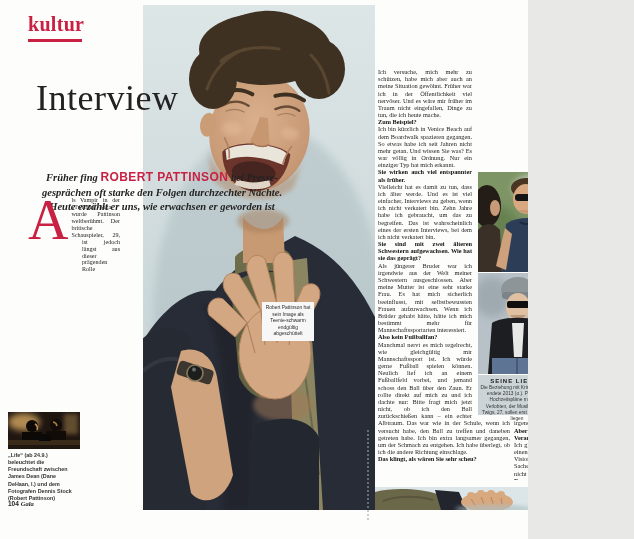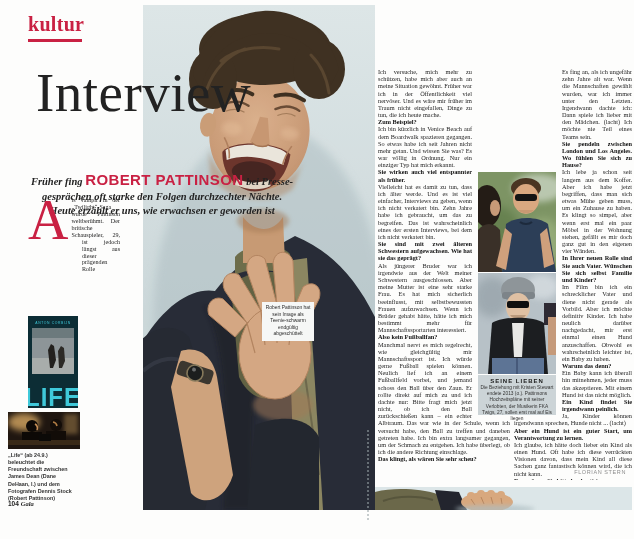--- a/index.html
+++ b/index.html
@@ -1,30 +1,30 @@
 <!DOCTYPE html>
 <html lang="de"><head>
 <meta charset="utf-8">
 <style>
   html,body{margin:0;padding:0;background:#e8e8e6;}
-  #page{position:relative;width:634px;height:539px;background:#fdfdfc;overflow:hidden;
+  #page{position:relative;width:528px;height:539px;background:#fdfdfc;overflow:hidden;
         font-family:"Liberation Serif",serif;color:#1e1e1e;}
   
   .kicker{position:absolute;left:28px;top:13px;font-size:20px;font-weight:bold;
           color:#c92143;letter-spacing:.3px;}
   .kicker-rule{position:absolute;left:28px;top:39px;width:54px;height:3px;background:#c92143;}
   
-  .headline{position:absolute;left:22px;top:67px;width:292px;font-size:55px;line-height:.94;
+  .headline{position:absolute;left:22px;top:82px;width:292px;font-size:36px;line-height:.94;
             color:#222;letter-spacing:.5px;}
   .headline .l1{display:block;margin-left:14px;}
   .headline .l2{display:block;margin-left:38px;}
   .standfirst{position:absolute;left:8px;top:170px;width:308px;text-align:center;
               font-style:italic;font-weight:bold;font-size:10.5px;line-height:1.32;color:#222;}
   .standfirst .name{font-style:normal;font-family:"Liberation Sans",sans-serif;
-              font-size:15px;color:#c92143;letter-spacing:.4px;}
+              font-size:12px;color:#c92143;letter-spacing:.4px;}
   
   .col{position:absolute;overflow:hidden;font-size:6.1px;line-height:1.14;text-align:justify;}
   .col p{margin:0;}
   .col p.q{font-weight:bold;color:#111;}
   .col1{left:28px;top:197px;width:92px;height:296px;}
   .colA{left:378px;top:68px;width:132px;height:424px;font-size:6.3px;}
   .colB{left:514px;top:68px;width:118px;height:412px;font-size:6.3px;}
   .dropcap{float:left;font-size:56px;line-height:.78;color:#c92143;padding:2px 3px 0 0;}
   .spacer-l{float:left;width:54px;height:177px;margin-top:116px;}
   .spacer-rA{float:right;width:38px;height:241px;margin-top:104px;}
@@ -170,32 +170,20 @@
     <span>Heute erzählt er uns, wie erwachsen er geworden ist</span>
   </div>
 
   <div class="col col1">
     <span class="dropcap">A</span>
     <div class="spacer-l"></div>
     <p>ls Vampir in der „Twilight“-Saga wurde Pattinson weltberühmt. Der britische Schauspieler, 29, ist jedoch längst aus dieser prägenden Rolle herausgewachsen und überzeugt immer häufiger als talentierter Charakterdarsteller. So auch in seinem neuen Kinofilm „Life“ von Star-Regisseur Anton Corbijn. In dem Biopic spielt Pattinson einen Fotografen, der 1955 James Dean kennenlernt und dessen Leben bis zum tragischen Unfalltod dokumentiert.</p>
 
   </div>
 
-  <div class="ph poster">
-    <svg width="50" height="92" viewBox="0 0 50 92">
-      <rect width="50" height="92" fill="#0c2d35"></rect>
-      <text x="25" y="8" text-anchor="middle" font-family="Liberation Sans, sans-serif" font-size="3.4" fill="#3fc9da" letter-spacing=".6">ANTON CORBIJN</text>
-      <rect x="4" y="12" width="42" height="46" fill="#8d9598"></rect>
-      <rect x="4" y="42" width="42" height="16" fill="#a8adab"></rect>
-      <rect x="4" y="12" width="42" height="10" fill="#6c7a7d"></rect>
-      <path d="M20,34 l3,-6 3,2 2,14 -3,8 -3,0 Z" fill="#23211e"></path>
-      <path d="M30,35 l3,-5 3,2 1,13 -3,7 -3,0 Z" fill="#2c2a26"></path>
-      <text x="25" y="86" text-anchor="middle" font-family="Liberation Sans, sans-serif" font-weight="bold" font-size="24" fill="#3fc9da" letter-spacing="1" transform="scale(1 1.05)">LIFE</text>
-    </svg>
-  </div>
 
   <div class="ph still">
     <svg width="72" height="37" viewBox="0 0 72 37">
       <rect width="72" height="37" fill="#1f1610"></rect>
       <ellipse cx="16" cy="10" rx="16" ry="9" fill="#e3b268" opacity=".75" filter="blur(3px)"></ellipse>
       <rect x="56" y="2" width="14" height="20" fill="#caa05f" opacity=".4" filter="blur(2px)"></rect>
       <circle cx="24" cy="14" r="6" fill="#0d0906"></circle>
         <path d="M14,20 h20 v12 h-20 Z" fill="#0d0906"></path>
       <path d="M27,12 a5,5 0 0 1 2,6" stroke="#c89058" stroke-width="1.5" fill="none"></path>
       <circle cx="48" cy="13" r="6" fill="#120c08"></circle>

